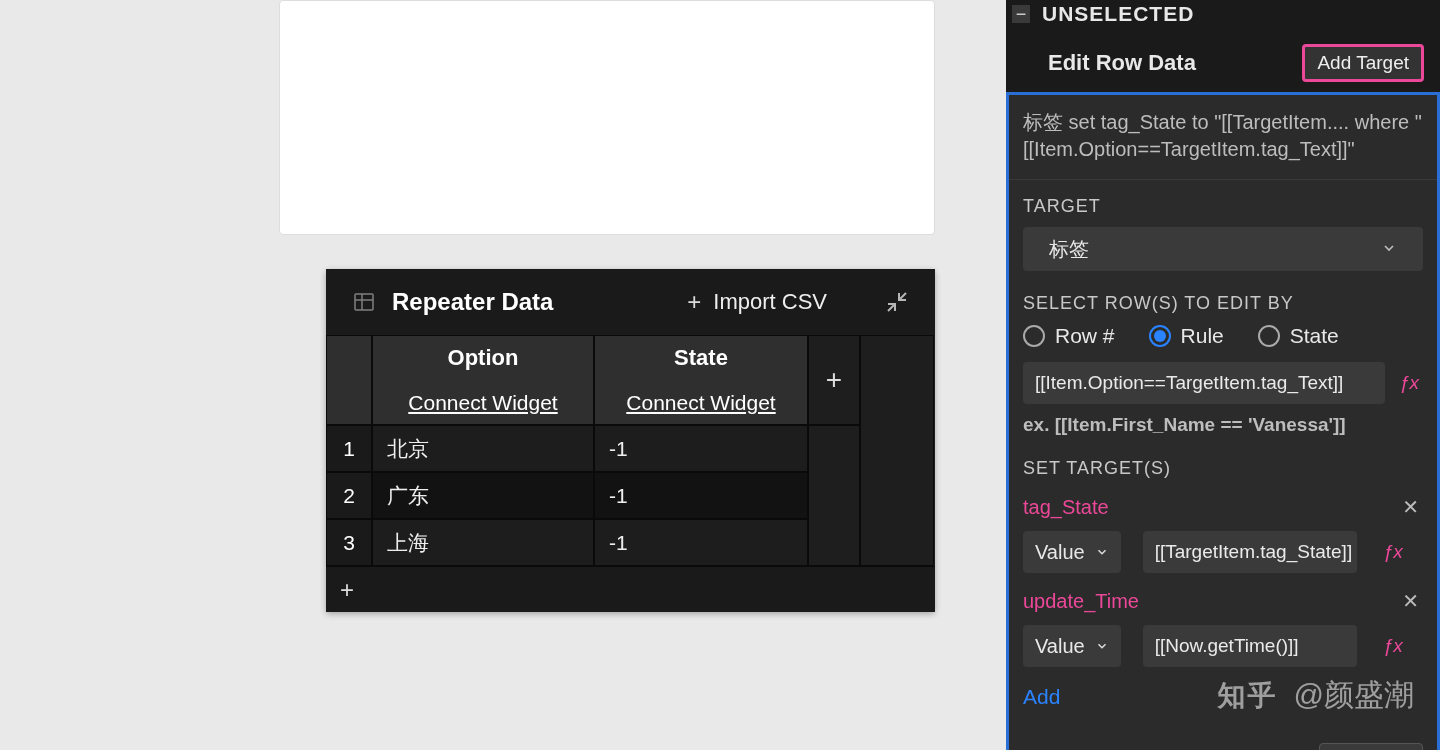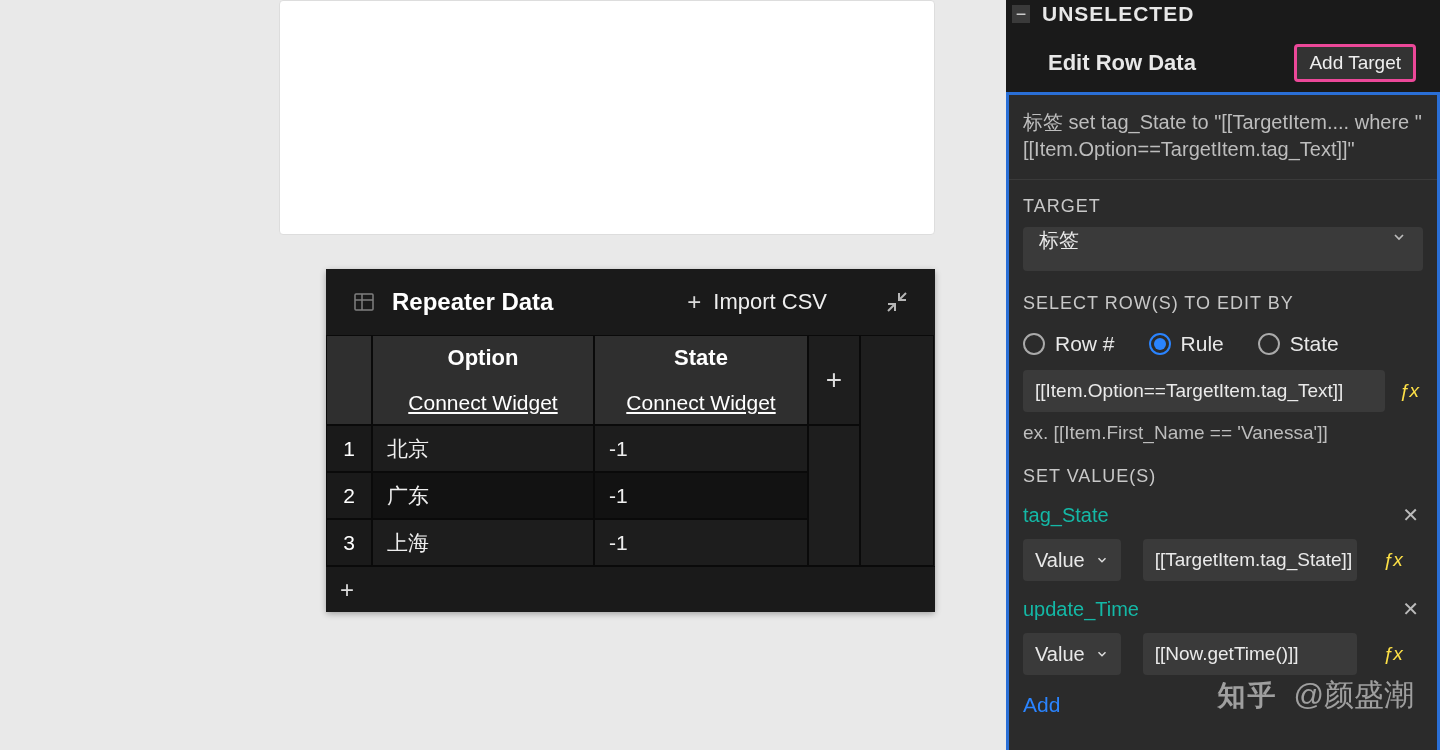--- a/index.html
+++ b/index.html
@@ -80,21 +80,21 @@
     background: #1a1a1a;
   }
   .sp-case-hdr .minus {
     width: 18px; height: 18px; background: #3a3a3a; color: #ddd;
     display: inline-flex; align-items: center; justify-content: center;
     font-size: 18px; line-height: 1; cursor: pointer;
   }
   .sp-case-name { font-weight: 700; letter-spacing: 1px; font-size: 21px; }
   .sp-action-hdr {
     display: flex; align-items: center; justify-content: space-between;
-    padding: 10px 24px 10px 42px;
+    padding: 10px 16px 10px 42px;
     background: #1a1a1a;
   }
   .sp-action-title { font-weight: 700; font-size: 22px; }
   .sp-add-target {
     background: #333; color: #eee; border: 3px solid #ec4899;
     padding: 5px 12px; font-size: 19px; border-radius: 4px; cursor: pointer;
   }
 
   .sp-body {
     border: 3px solid #2a6fd6;
@@ -111,50 +111,50 @@
   .sp-desc {
     padding: 14px 14px 16px 14px;
     color: #bdbdbd; font-size: 20px; line-height: 1.35;
     border-bottom: 1px solid #3a3a3a;
     word-break: break-all;
   }
   .sp-section { padding: 16px 14px 6px 14px; }
   .sp-label { font-size: 18px; letter-spacing: 1px; color: #c8c8c8; margin-bottom: 10px; }
   .sp-select {
     background: #3a3a3a; height: 44px; border-radius: 4px;
-    display: flex; align-items: flex-start; justify-content: space-between;
-    padding: 0 16px; cursor: pointer; font-size: 20px;
+    display: flex; align-items: center; justify-content: space-between;
+    padding: 0 26px; cursor: pointer; font-size: 20px;
   }
   .sp-select .chev { opacity: .8; }
 
-  .sp-radio-row { display: flex; gap: 34px; margin-top: 18px; align-items: center; }
+  .sp-radio-row { display: flex; gap: 34px; margin-top: 10px; align-items: center; }
   .sp-radio { display: flex; align-items: center; gap: 10px; cursor: pointer; font-size: 21px; }
   .sp-radio .dot {
     width: 22px; height: 22px; border-radius: 50%;
     border: 2px solid #aaa; display: inline-flex; align-items: center; justify-content: center;
   }
   .sp-radio.sel .dot { border-color: #2a84ff; }
   .sp-radio.sel .dot::after {
     content: ""; width: 12px; height: 12px; background: #2a84ff; border-radius: 50%;
   }
 
   .sp-input-row { display: flex; align-items: center; gap: 10px; margin-top: 14px; }
   .sp-input {
     flex: 1; background: #3a3a3a; height: 42px; border-radius: 4px;
     padding: 13px 12px; color: #eaeaea; font-size: 19px; display: flex; align-items: center;
     overflow: hidden; white-space: nowrap;
   }
   .sp-fx {
     width: 28px; height: 28px; display: inline-flex; align-items: center; justify-content: center;
-    color: #fde047; cursor: pointer; font-style: italic; font-size: 19px;
-  }
-  .sp-hint { color: #bdbdbd; font-size: 19px; margin-top: 10px; }
+    color: #ec4899; cursor: pointer; font-style: italic; font-size: 19px;
+  }
+  .sp-hint { color: #bdbdbd; font-size: 19px; margin-top: 10px; font-weight: bold; }
 
   .sp-val-row { display: flex; align-items: center; justify-content: space-between; margin-top: 14px; }
-  .sp-val-name { font-size: 20px; color: #14b8a6; }
+  .sp-val-name { font-size: 20px; color: #ec4899; }
   .sp-close { color: #bbb; font-size: 20px; cursor: pointer; padding: 2px 4px; }
   .sp-val-ctrl { display: flex; gap: 22px; align-items: center; margin-top: 10px; }
   .sp-mini-select {
     background: #3a3a3a; height: 42px; border-radius: 4px;
     display: inline-flex; align-items: center; gap: 10px; padding: 0 12px;
     font-size: 20px; cursor: pointer;
   }
   .sp-add-link { color: #2a84ff; font-size: 21px; margin-top: 18px; display: inline-block; cursor: pointer; }
 
   .sp-footer {
@@ -283,21 +283,21 @@
         </label>
       </div>
       <div class="sp-input-row">
         <div class="sp-input">[[Item.Option==TargetItem.tag_Text]]</div>
         <span class="sp-fx">ƒx</span>
       </div>
       <div class="sp-hint">ex. [[Item.First_Name == 'Vanessa']]</div>
     </div>
 
     <div class="sp-section">
-      <div class="sp-label">SET VALUE(S)</div>
+      <div class="sp-label">SET TARGET(S)</div>
 
       <div class="sp-val-row">
         <span class="sp-val-name">tag_State</span>
         <span class="sp-close">✕</span>
       </div>
       <div class="sp-val-ctrl">
         <div class="sp-mini-select">
           <span>Value</span>
           <svg width="14" height="14" viewBox="0 0 24 24" fill="none" stroke="#ddd" stroke-width="2.5">
               <polyline points="6 9 12 15 18 9"></polyline>

